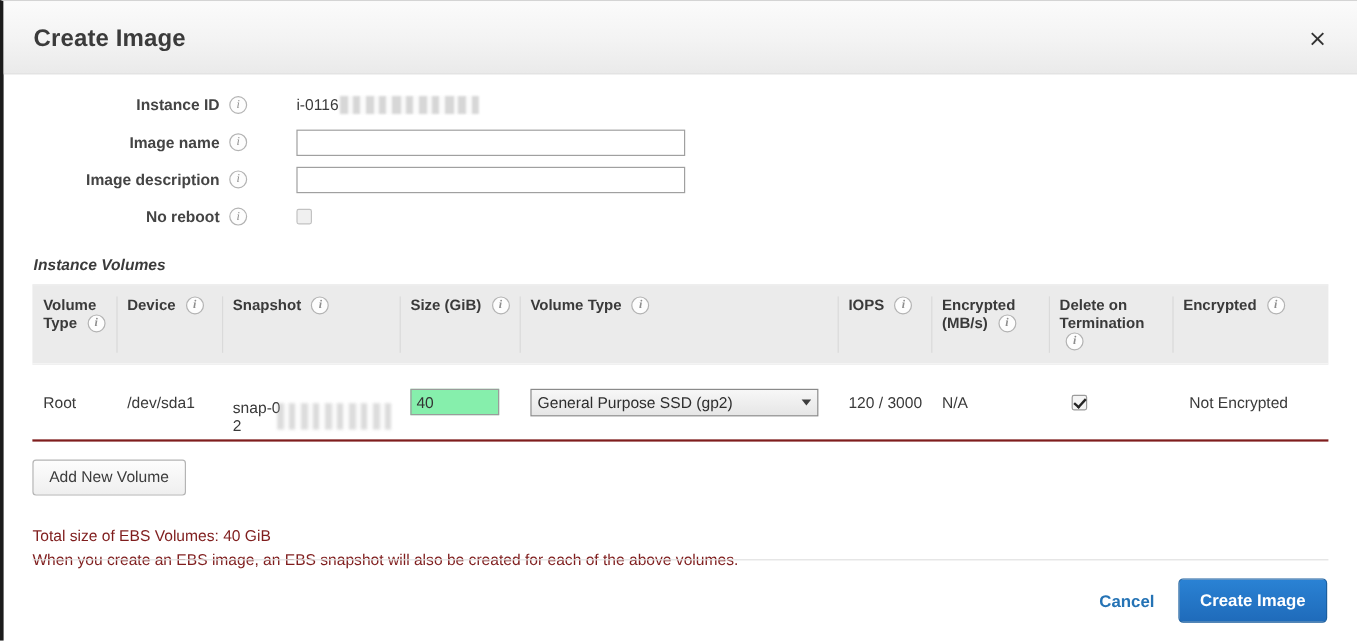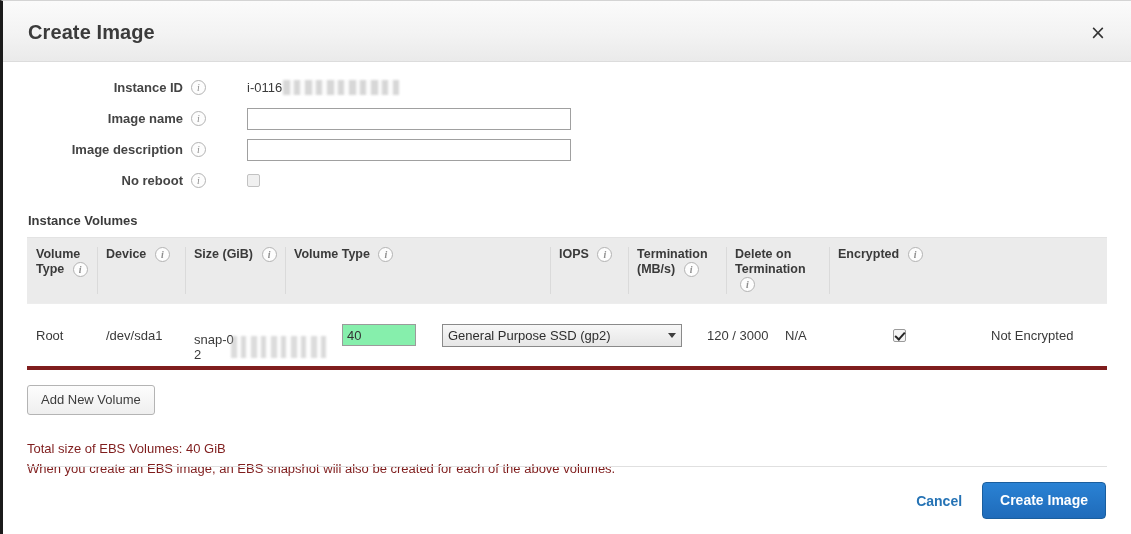--- a/index.html
+++ b/index.html
@@ -136,27 +136,28 @@
     border-radius: 2px;
     cursor: pointer;
   }
 
   
   .section-title {
     margin: 17px 0 9px 25px;
     font-size: 13px;
     font-weight: bold;
     color: #3b3b3b;
+    font-style: italic;
   }
 
   
   .vol-table {
     margin: 0 24px 0 24px;
     border-top: 1px solid #e3e3e3;
-    border-bottom: 4px solid #7f1d1d;
+    border-bottom: 2px solid #7f1d1d;
   }
   .vt-head {
     display: flex;
     background: #ebebeb;
     min-height: 65px;
     align-items: stretch;
   }
   .vt-head .cell {
     position: relative;
     padding: 9px 6px 6px 9px;
@@ -377,34 +378,38 @@
 
       <div class="vt-head">
         <div class="cell c-voltype">
           <span class="lbl">Volume Type</span>
           <span class="info-ico">i</span>
         </div>
         <div class="cell c-device">
           <span class="lbl">Device</span>
           <span class="info-ico">i</span>
         </div>
+        <div class="cell c-snapshot">
+          <span class="lbl">Snapshot</span>
+          <span class="info-ico">i</span>
+        </div>
         <div class="cell c-size">
           <span class="lbl">Size (GiB)</span>
           <span class="info-ico">i</span>
         </div>
         <div class="cell c-vtype2">
           <span class="lbl">Volume Type</span>
           <span class="info-ico">i</span>
         </div>
         <div class="cell c-iops">
           <span class="lbl">IOPS</span>
           <span class="info-ico">i</span>
         </div>
         <div class="cell c-through">
-          <span class="lbl">Termination (MB/s)</span>
+          <span class="lbl">Encrypted (MB/s)</span>
           <span class="info-ico">i</span>
         </div>
         <div class="cell c-delete">
           <span class="lbl">Delete on Termination</span>
           <span class="info-ico">i</span>
         </div>
         <div class="cell c-encrypt">
           <span class="lbl">Encrypted</span>
           <span class="info-ico">i</span>
         </div>

